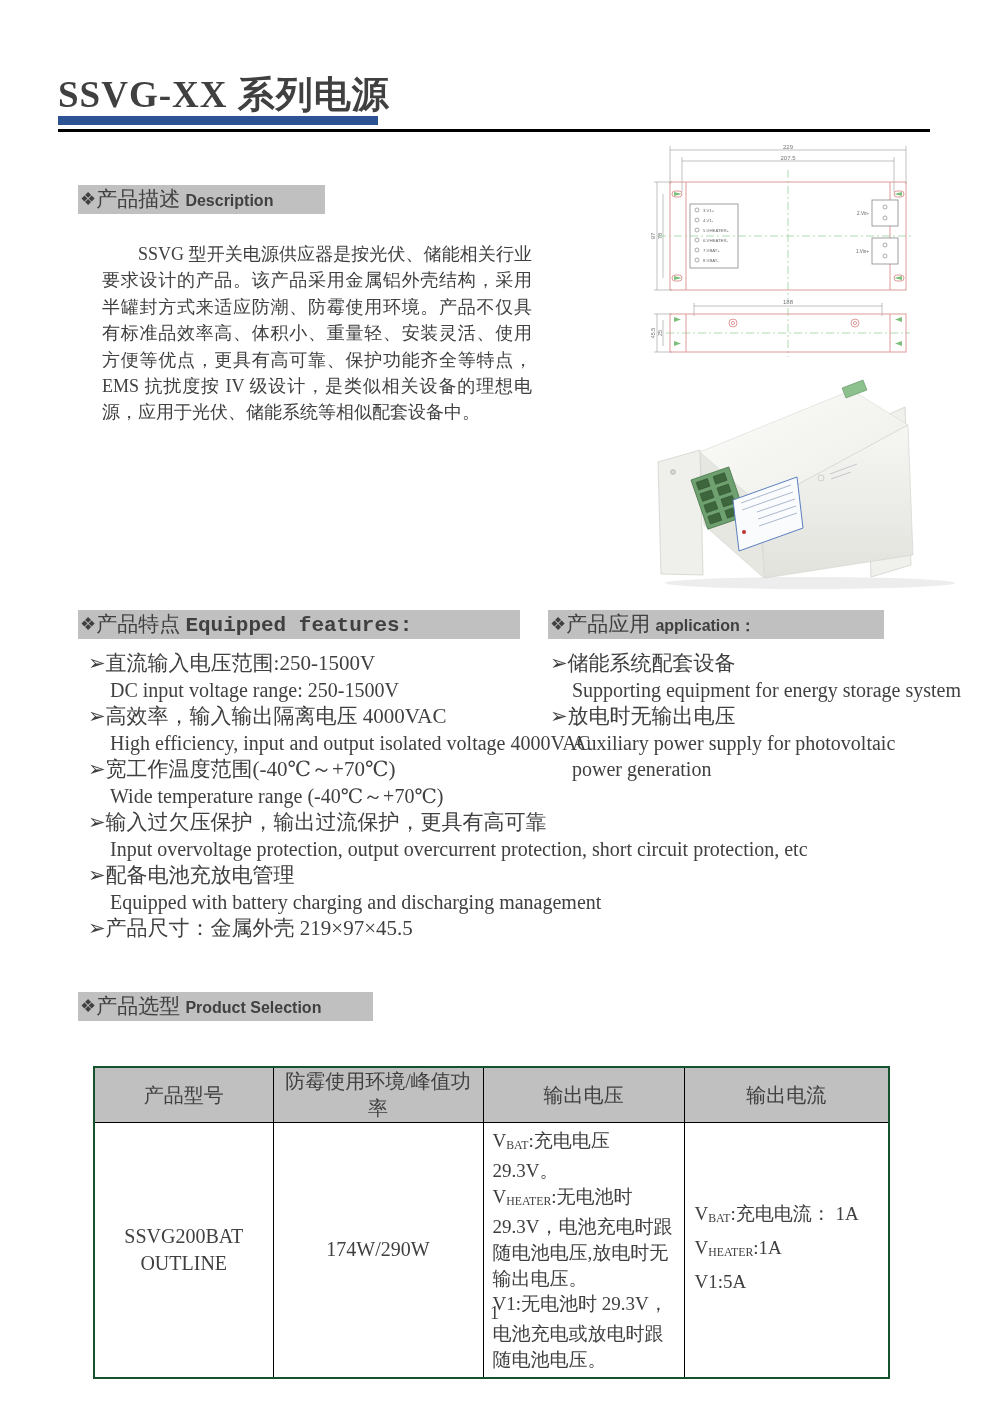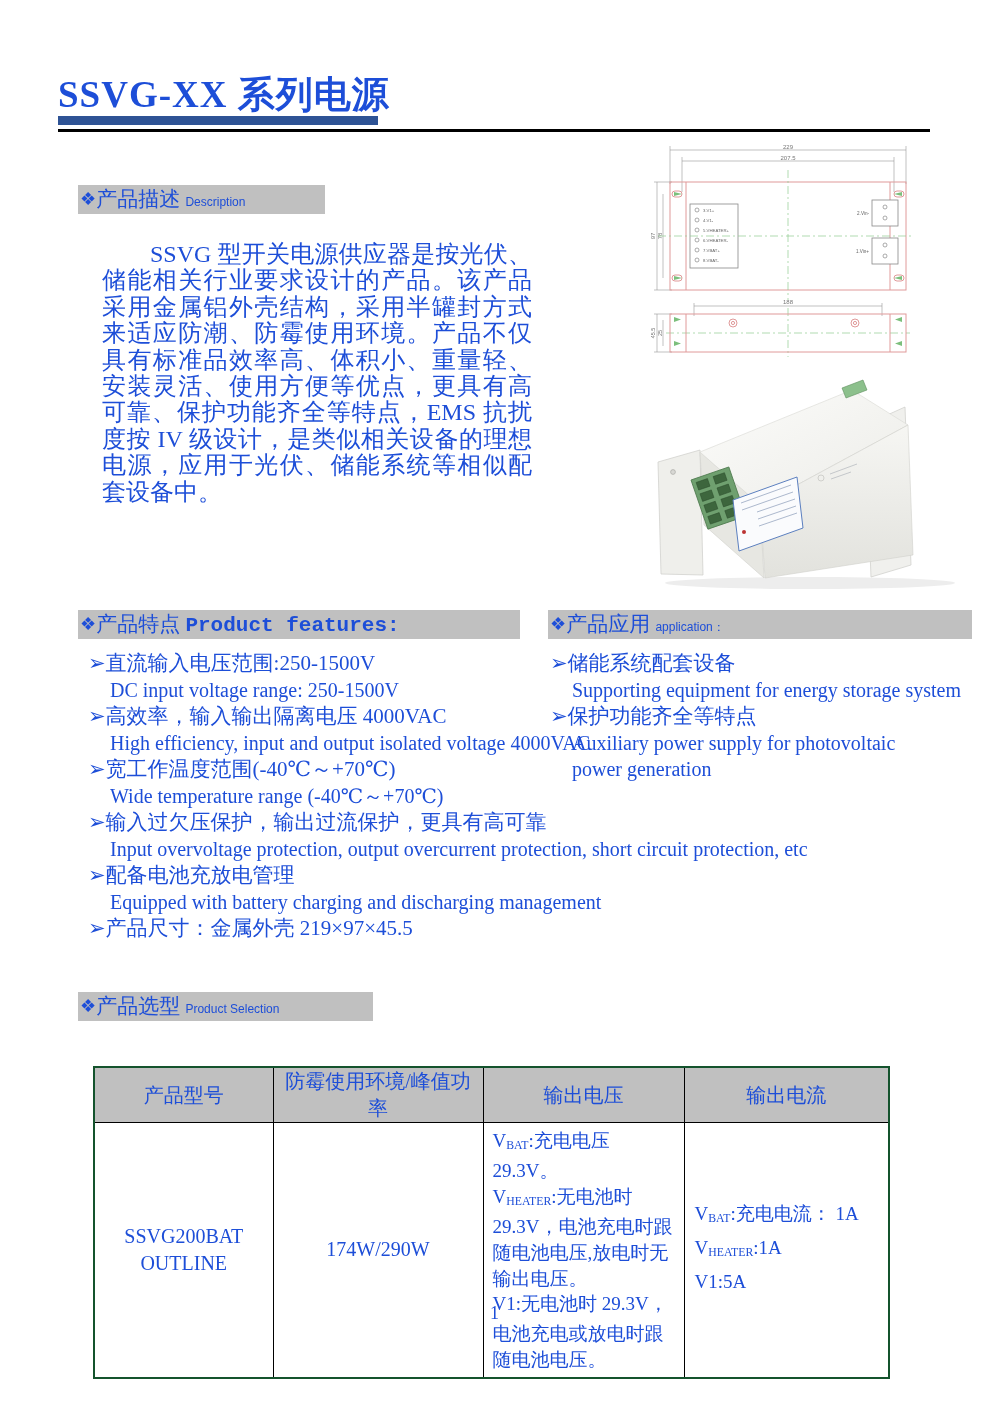--- a/index.html
+++ b/index.html
@@ -1,34 +1,34 @@
 <!DOCTYPE html>
 <html><head>
 <meta charset="utf-8">
 <style>
   html,body{margin:0;padding:0;background:#ffffff;}
   .page{position:relative;width:989px;height:1405px;background:#ffffff;overflow:hidden;
-        font-family:"Liberation Serif","DejaVu Serif",serif;color:#1d4ed8;}
+        font-family:"Liberation Serif","DejaVu Serif",serif;color:#404040;}
   .abs{position:absolute;}
 
   
   .doc-title{left:58px;top:70px;font-size:37px;font-weight:bold;letter-spacing:1px;white-space:nowrap;}
   .title-bar{left:58px;top:116px;width:320px;height:9px;background:#2E5395;}
   .title-rule{left:58px;top:129px;width:872px;height:3px;background:#000;}
 
   
   .sec-hdr{background:#C0C0C0;font-size:21px;line-height:29px;height:29px;box-sizing:border-box;
            padding-left:2px;white-space:nowrap;}
   .marker{font-size:18px;vertical-align:1px;}
   .hdr-zh{font-size:21px;}
-  .hdr-en-sans{font-family:"Liberation Sans","DejaVu Sans",sans-serif;font-weight:normal;font-size:12px;}
+  .hdr-en-sans{font-family:"Liberation Sans","DejaVu Sans",sans-serif;font-weight:bold;font-size:16px;}
   .hdr-en-mono{font-family:"Liberation Mono","DejaVu Sans Mono",monospace;font-weight:bold;font-size:21px;}
 
   
-  .desc-par{left:102px;top:241px;width:430px;font-size:24px;line-height:26.4px;
+  .desc-par{left:102px;top:241px;width:430px;font-size:18px;line-height:26.4px;
             text-align:justify;text-indent:2em;}
 
   
   .list{font-size:21px;}
   .list .line{height:26.5px;line-height:26.5px;white-space:nowrap;}
   .list .en{padding-left:22px;font-size:20px;}
 
   
   table.sel{border-collapse:collapse;table-layout:fixed;width:795px;border:2px solid #14532d;}
   table.sel th,table.sel td{border:1.5px solid #000;font-weight:normal;}
@@ -212,45 +212,45 @@
     </g>
 
     <g stroke="#B9BCC2" stroke-width="0.8">
       <line x1="185" y1="114" x2="212" y2="104"></line>
       <line x1="186" y1="119" x2="206" y2="112"></line>
     </g>
     <circle cx="176" cy="118" r="3" fill="none" stroke="#C8C8C4" stroke-width="0.8"></circle>
   </svg>
 
   <div class="abs sec-hdr" style="left:78px;top:610px;width:442px;">
-    <span class="marker">❖</span><span class="hdr-zh">产品特点 </span><span class="hdr-en-mono">Product features:</span>
-  </div>
-
-  <div class="abs sec-hdr" style="left:548px;top:610px;width:424px;">
+    <span class="marker">❖</span><span class="hdr-zh">产品特点 </span><span class="hdr-en-mono">Equipped features:</span>
+  </div>
+
+  <div class="abs sec-hdr" style="left:548px;top:610px;width:336px;">
     <span class="marker">❖</span><span class="hdr-zh">产品应用 </span><span class="hdr-en-sans">application：</span>
   </div>
 
   <div class="abs list" style="left:88px;top:650px;">
     <div class="line zh">➢直流输入电压范围:250-1500V</div>
     <div class="line en">DC input voltage range: 250-1500V</div>
     <div class="line zh">➢高效率，输入输出隔离电压 4000VAC</div>
     <div class="line en">High efficiency, input and output isolated voltage 4000VAC</div>
     <div class="line zh">➢宽工作温度范围(-40℃～+70℃)</div>
     <div class="line en">Wide temperature range (-40℃～+70℃)</div>
     <div class="line zh">➢输入过欠压保护，输出过流保护，更具有高可靠</div>
     <div class="line en">Input overvoltage protection, output overcurrent protection, short circuit protection, etc</div>
     <div class="line zh">➢配备电池充放电管理</div>
     <div class="line en">Equipped with battery charging and discharging management</div>
     <div class="line zh">➢产品尺寸：金属外壳 219×97×45.5</div>
   </div>
 
   <div class="abs list" style="left:550px;top:650px;">
     <div class="line zh">➢储能系统配套设备</div>
     <div class="line en">Supporting equipment for energy storage system</div>
-    <div class="line zh">➢保护功能齐全等特点</div>
+    <div class="line zh">➢放电时无输出电压</div>
     <div class="line en">Auxiliary power supply for photovoltaic</div>
     <div class="line en">power generation</div>
   </div>
 
   <div class="abs sec-hdr" style="left:78px;top:992px;width:295px;">
     <span class="marker">❖</span><span class="hdr-zh">产品选型 </span><span class="hdr-en-sans">Product Selection</span>
   </div>
 
   <div class="abs" style="left:93px;top:1066px;">
     <table class="sel">

